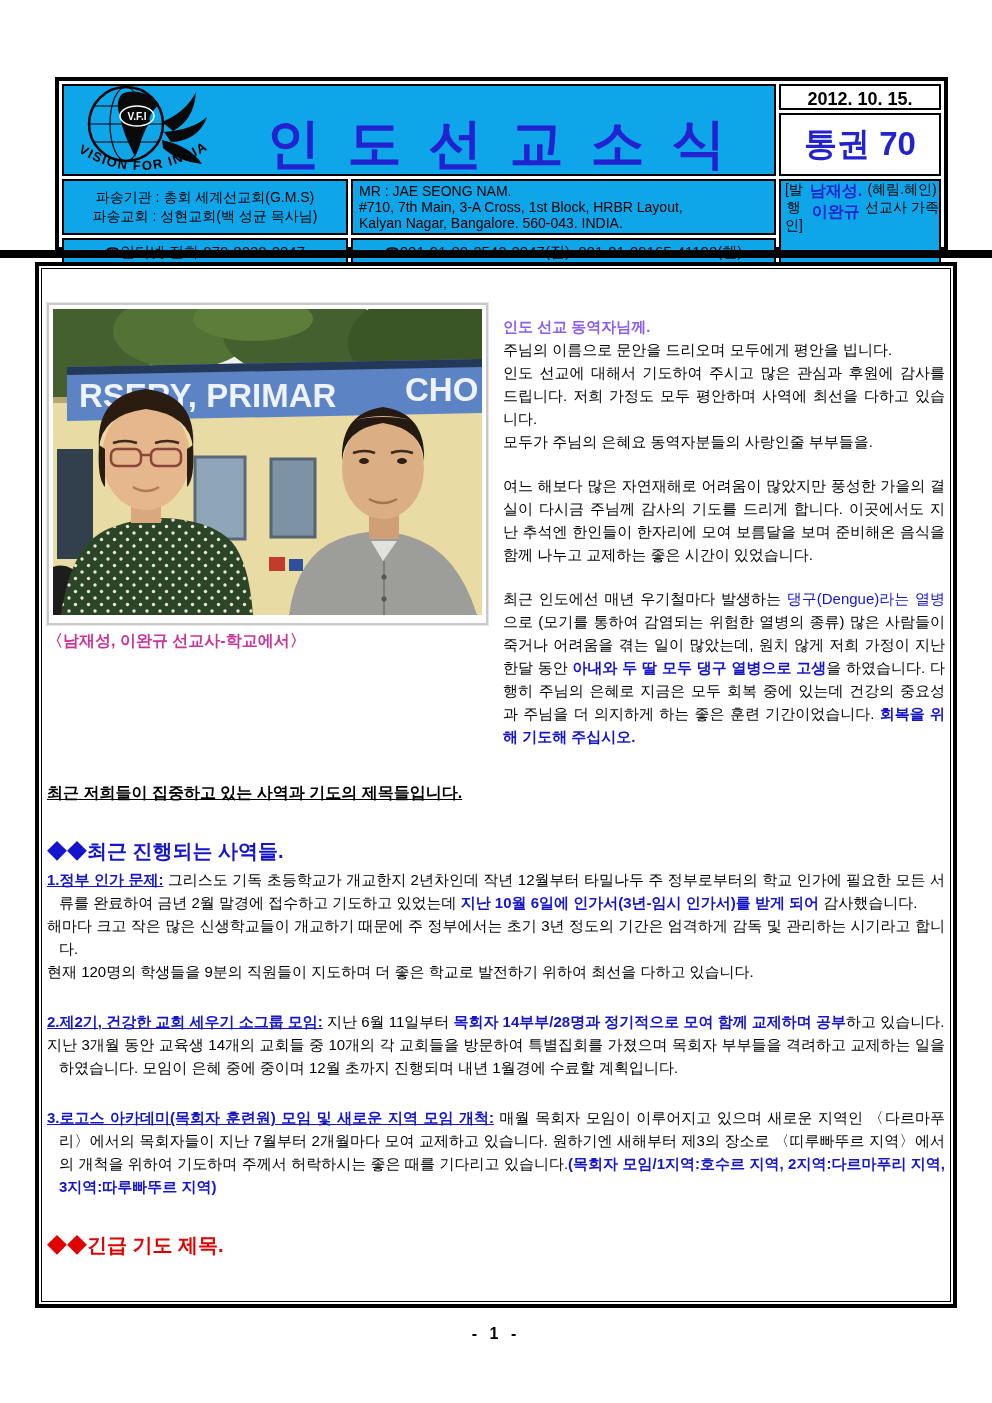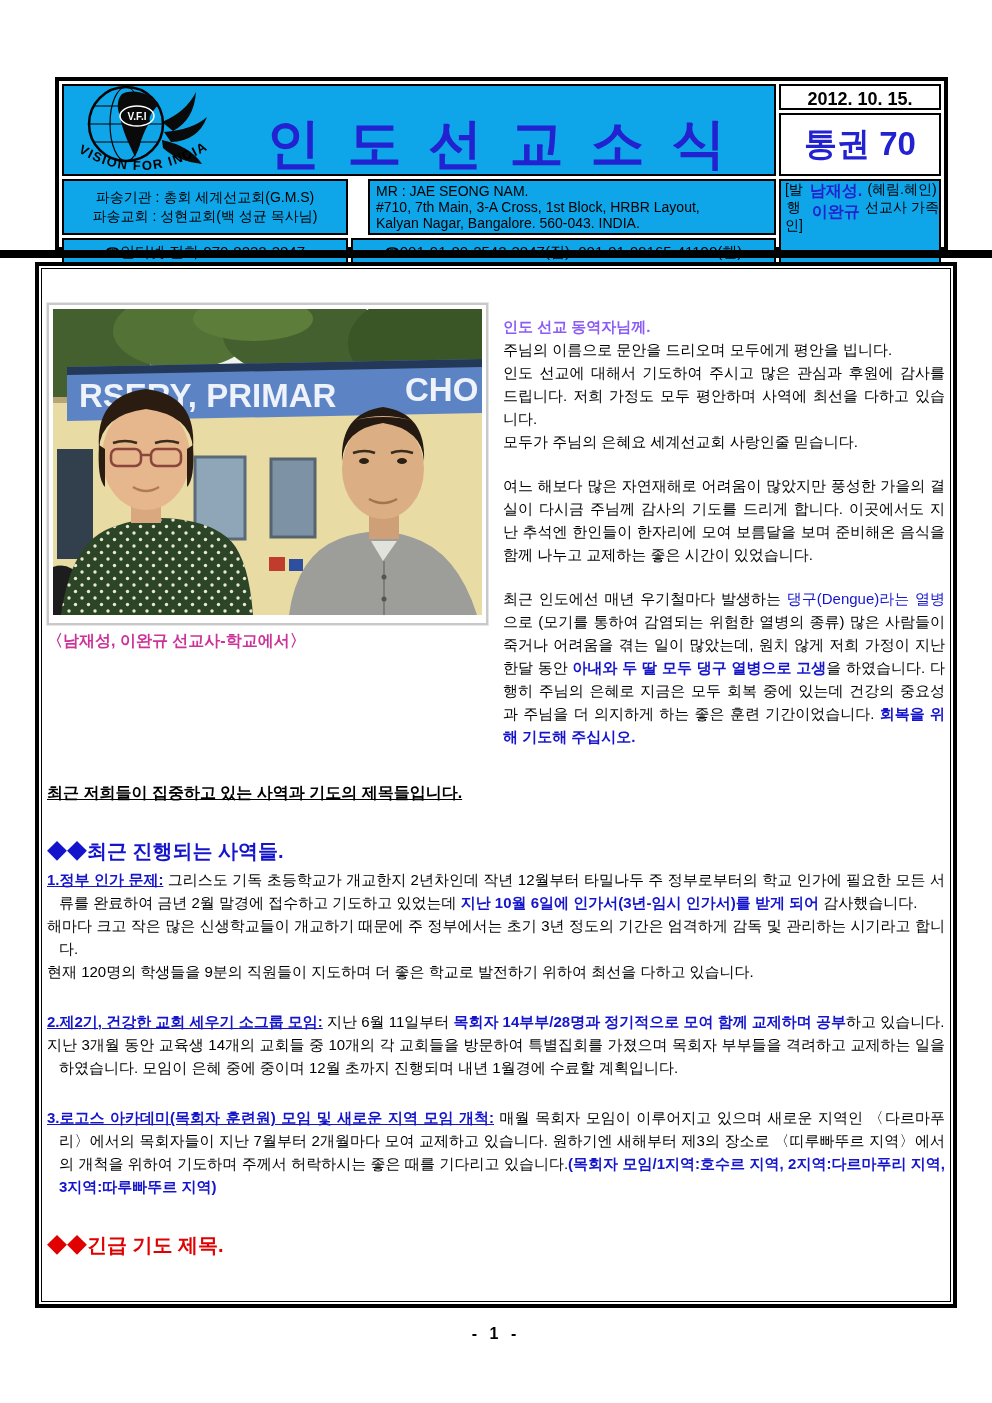--- a/index.html
+++ b/index.html
@@ -11,21 +11,21 @@
        box-sizing:border-box;background:#fff;padding:3px;display:flex;flex-direction:column;gap:3px;}
   .hdr-top{display:flex;gap:3px;height:92px;}
   .hdr-brand{flex:1;border:2px solid #000;display:flex;align-items:center;box-sizing:border-box;padding-left:10px;}
   .hdr-title{flex:1;text-align:center;font-size:54px;font-weight:bold;color:#2222d0;letter-spacing:6px;white-space:nowrap;margin-top:28px;}
   .hdr-rt{width:162px;display:flex;flex-direction:column;gap:3px;}
   .hdr-date{border:2px solid #000;height:26px;line-height:26px;text-align:center;font-size:18px;font-weight:bold;box-sizing:border-box;}
   .hdr-issue{border:2px solid #000;flex:1;display:flex;align-items:center;justify-content:center;
              font-size:33px;font-weight:bold;color:#2222d0;box-sizing:border-box;}
   .hdr-bot{display:flex;gap:3px;flex:1;}
   .hdr-bl{flex:1;display:flex;flex-direction:column;gap:3px;}
-  .hdr-r2{display:flex;gap:20px;flex:1;}
+  .hdr-r2{display:flex;gap:3px;flex:1;}
   .cell{border:2px solid #000;box-sizing:border-box;background:#0ea5e9;}
   .cell-org{width:286px;display:flex;flex-direction:column;justify-content:center;align-items:center;font-size:14px;line-height:19px;}
   .cell-addr{flex:1;font-size:14px;line-height:16px;padding:2px 6px;}
   .hdr-r3{display:flex;gap:3px;height:27px;}
   .cell-ph1{width:286px;text-align:center;font-size:15px;line-height:23px;}
   .cell-ph2{flex:1;text-align:center;font-size:15px;line-height:23px;}
   .cell-pub{width:162px;text-align:center;font-size:14px;display:flex;justify-content:flex-end;gap:2px;}
   .pub-names{color:#2222d0;font-weight:bold;font-size:16px;}
 
   .black-bar{position:absolute;left:0;top:250px;width:992px;height:8px;background:#000;}
@@ -186,21 +186,21 @@
               </defs>
             </svg>
           </div>
           <div class="photo-caption">〈남재성, 이완규 선교사-학교에서〉</div>
         </div>
 
         <div class="letter">
           <div class="salutation">인도 선교 동역자님께.</div>
           <p><span>주님의 이름으로 문안을 드리오며 모두에게 평안을 빕니다.</span><br>
             <span>인도 선교에 대해서 기도하여 주시고 많은 관심과 후원에 감사를 드립니다. 저희 가정도 모두 평안하며 사역에 최선을 다하고 있습니다.</span><br>
-            <span>모두가 주님의 은혜요 세계선교회 사랑인줄 믿습니다.</span></p>
+            <span>모두가 주님의 은혜요 동역자분들의 사랑인줄 부부들을.</span></p>
           <p>여느 해보다 많은 자연재해로 어려움이 많았지만 풍성한 가을의 결실이 다시금 주님께 감사의 기도를 드리게 합니다. 이곳에서도 지난 추석엔 한인들이 한자리에 모여 보름달을 보며 준비해온 음식을 함께 나누고 교제하는 좋은 시간이 있었습니다.</p>
           <p><span>최근 인도에선 매년 우기철마다 발생하는 </span><span class="blue">댕구(Dengue)라는 열병</span><span>으로 (모기를 통하여 감염되는 위험한 열병의 종류) 많은 사람들이 죽거나 어려움을 겪는 일이 많았는데, 원치 않게 저희 가정이 지난 한달 동안 </span><span class="bluebold">아내와 두 딸 모두 댕구 열병으로 고생</span><span>을 하였습니다. 다행히 주님의 은혜로 지금은 모두 회복 중에 있는데 건강의 중요성과 주님을 더 의지하게 하는 좋은 훈련 기간이었습니다. </span><span class="bluebold">회복을 위해 기도해 주십시오.</span></p>
         </div>
       </div>
 
       <div class="intro-head">최근 저희들이 집중하고 있는 사역과 기도의 제목들입니다.</div>
 
       <div class="works-head">◆◆최근 진행되는 사역들.</div>
 
       <div class="section">

